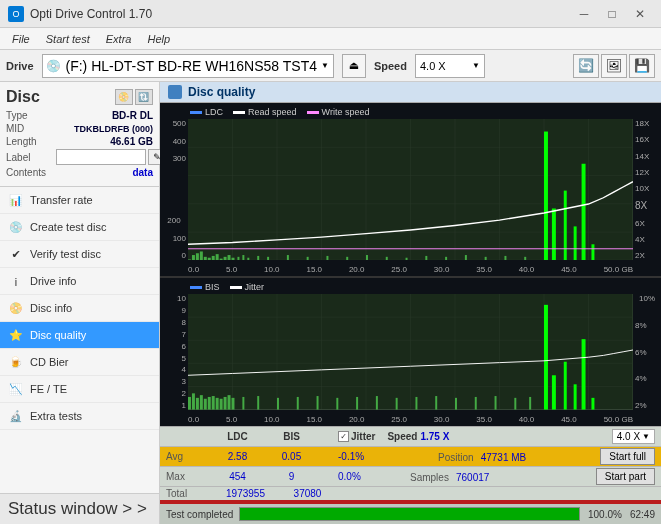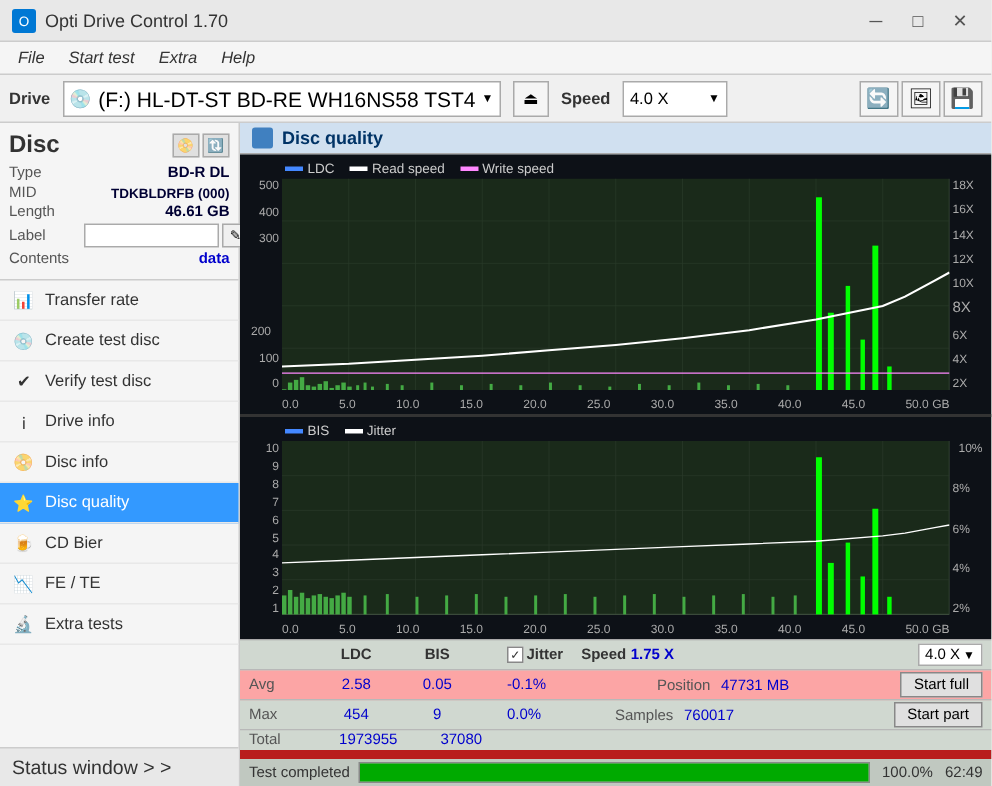--- a/index.html
+++ b/index.html
@@ -47,21 +47,21 @@
     .label-input { width: 90px; height: 16px; border: 1px solid #aaa; font-size: 10px; padding: 1px 2px; }
     .label-btn { width: 18px; height: 16px; background: #f0f0f0; border: 1px solid #aaa; cursor: pointer; display: flex; align-items: center; justify-content: center; font-size: 9px; }
     
     
     .nav-item { display: flex; align-items: center; padding: 5px 8px; cursor: pointer; font-size: 11px; color: #333; gap: 6px; border-bottom: 1px solid #e8e8e8; }
     .nav-item.active { background: #3399ff; color: white; }
     .nav-icon { width: 16px; height: 16px; display: flex; align-items: center; justify-content: center; font-size: 11px; flex-shrink: 0; }
     .nav-label { font-size: 11px; }
     
     
-    .status-window-btn { margin-top: auto; padding: 5px 8px; cursor: pointer; font-size: 13px; color: #333; background: #e8e8e8; border-top: 1px solid #ccc; display: flex; align-items: center; }
+    .status-window-btn { margin-top: auto; padding: 5px 8px; cursor: pointer; font-size: 17px; color: #333; background: #e8e8e8; border-top: 1px solid #ccc; display: flex; align-items: center; }
     
     
     .content { flex: 1; display: flex; flex-direction: column; background: #e8f0e8; }
     
     
     .dq-header { background: #d0e0f0; display: flex; align-items: center; padding: 3px 8px; gap: 6px; border-bottom: 1px solid #aaa; height: 22px; }
     .dq-icon { width: 14px; height: 14px; background: #4080c0; border-radius: 2px; display: flex; align-items: center; justify-content: center; }
     .dq-title { font-size: 12px; font-weight: bold; color: #003366; }
     .chart-top { height: 190px; background: #0d1117; border-bottom: 2px solid #333; position: relative; }
     .chart-bottom { height: 168px; background: #0d1117; position: relative; }
@@ -444,21 +444,21 @@
           <span style="font-size:10px; color:#0000cc; font-weight:bold;">1.75 X</span>
         </div>
         <div style="margin-left:auto; display:flex; align-items:center; gap:4px;">
           <div style="background:white; border:1px solid #aaa; padding:1px 4px; font-size:10px; display:flex; align-items:center; gap:2px; cursor:pointer;">
             <span>4.0 X</span>
             <span style="font-size:8px;">▼</span>
           </div>
         </div>
       </div>
 
-      <div style="display:flex; align-items:center; padding:1px 6px; background:#fca5a5; gap:4px; border-bottom:1px solid #b8b8b8;">
+      <div style="display:flex; align-items:center; padding:1px 6px; background:#eab308; gap:4px; border-bottom:1px solid #b8b8b8;">
         <div style="width:40px; font-size:10px; color:#555;">Avg</div>
         <div style="width:55px; text-align:center; font-size:10px; color:#0000cc;">2.58</div>
         <div style="width:45px; text-align:center; font-size:10px; color:#0000cc;">0.05</div>
         <div style="width:16px;"></div>
         <div style="width:60px; font-size:10px; color:#0000cc;">-0.1%</div>
         <div style="margin-left:8px;">
           <span style="font-size:10px; color:#555;margin-left:28px;">Position</span>
           <span style="font-size:10px; color:#0000cc; margin-left:4px;">47731 MB</span>
         </div>
         <div style="margin-left:auto; display:flex; flex-direction:column; gap:2px;">
@@ -481,21 +481,21 @@
         </div>
       </div>
 
       <div style="display:flex; align-items:center; padding:1px 6px; background:#d0d8d0; gap:12px;">
         <div style="width:40px; font-size:10px; color:#555;">Total</div>
         <div style="width:55px; text-align:center; font-size:10px; color:#0000cc;">1973955</div>
         <div style="width:45px; text-align:center; font-size:10px; color:#0000cc;">37080</div>
       </div>
     </div>
 
-    <div class="progress-area" style="background:#c0c8c0; border-top:6px solid #b91c1c; display:flex; align-items:center; padding:3px 6px; gap:6px; height:24px;">
+    <div class="progress-area" style="background:#c0c8c0; border-top:4px solid #b91c1c; display:flex; align-items:center; padding:3px 6px; gap:6px; height:24px;">
       <span class="progress-label">Test completed</span>
       <div class="progress-bar-bg" style="flex:1; height:14px; background:#e0e0e0; border:1px solid #888;">
         <div class="progress-bar-fill" style="height:100%; background:#00aa00; width:100%;"></div>
       </div>
       <span class="progress-pct">100.0%</span>
       <span class="time-label">62:49</span>
     </div>
   </div>
 </div>
 

